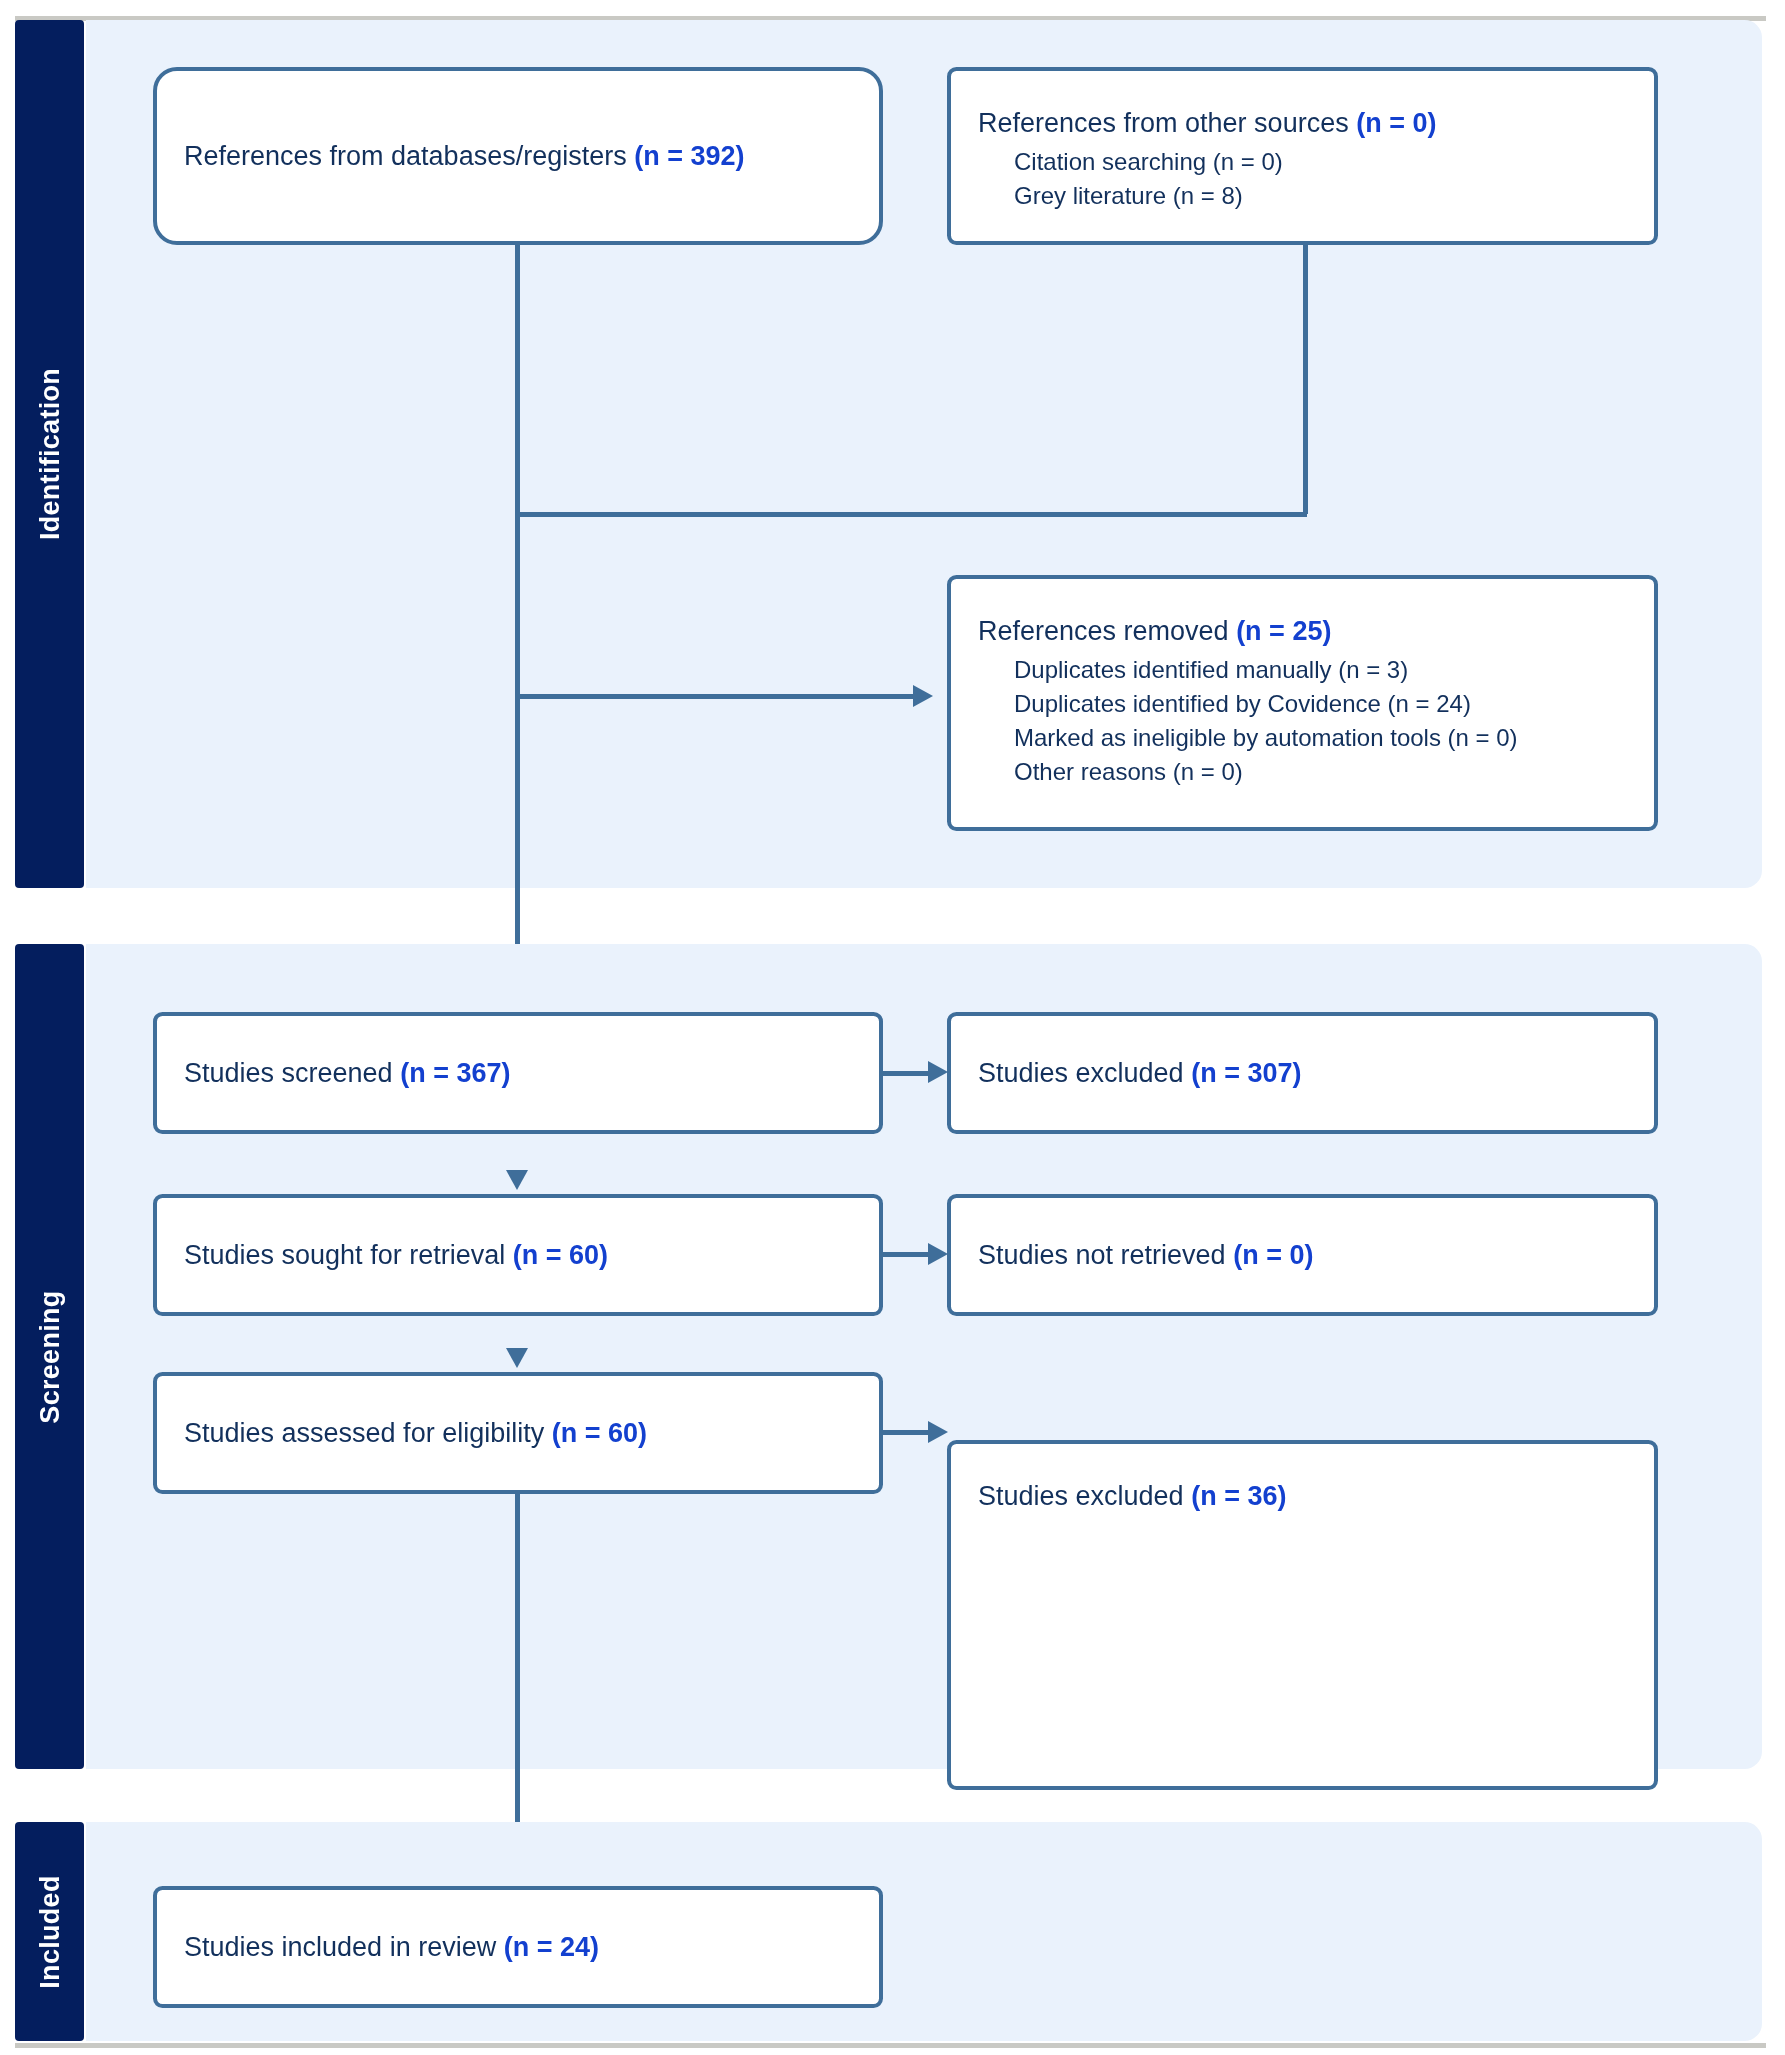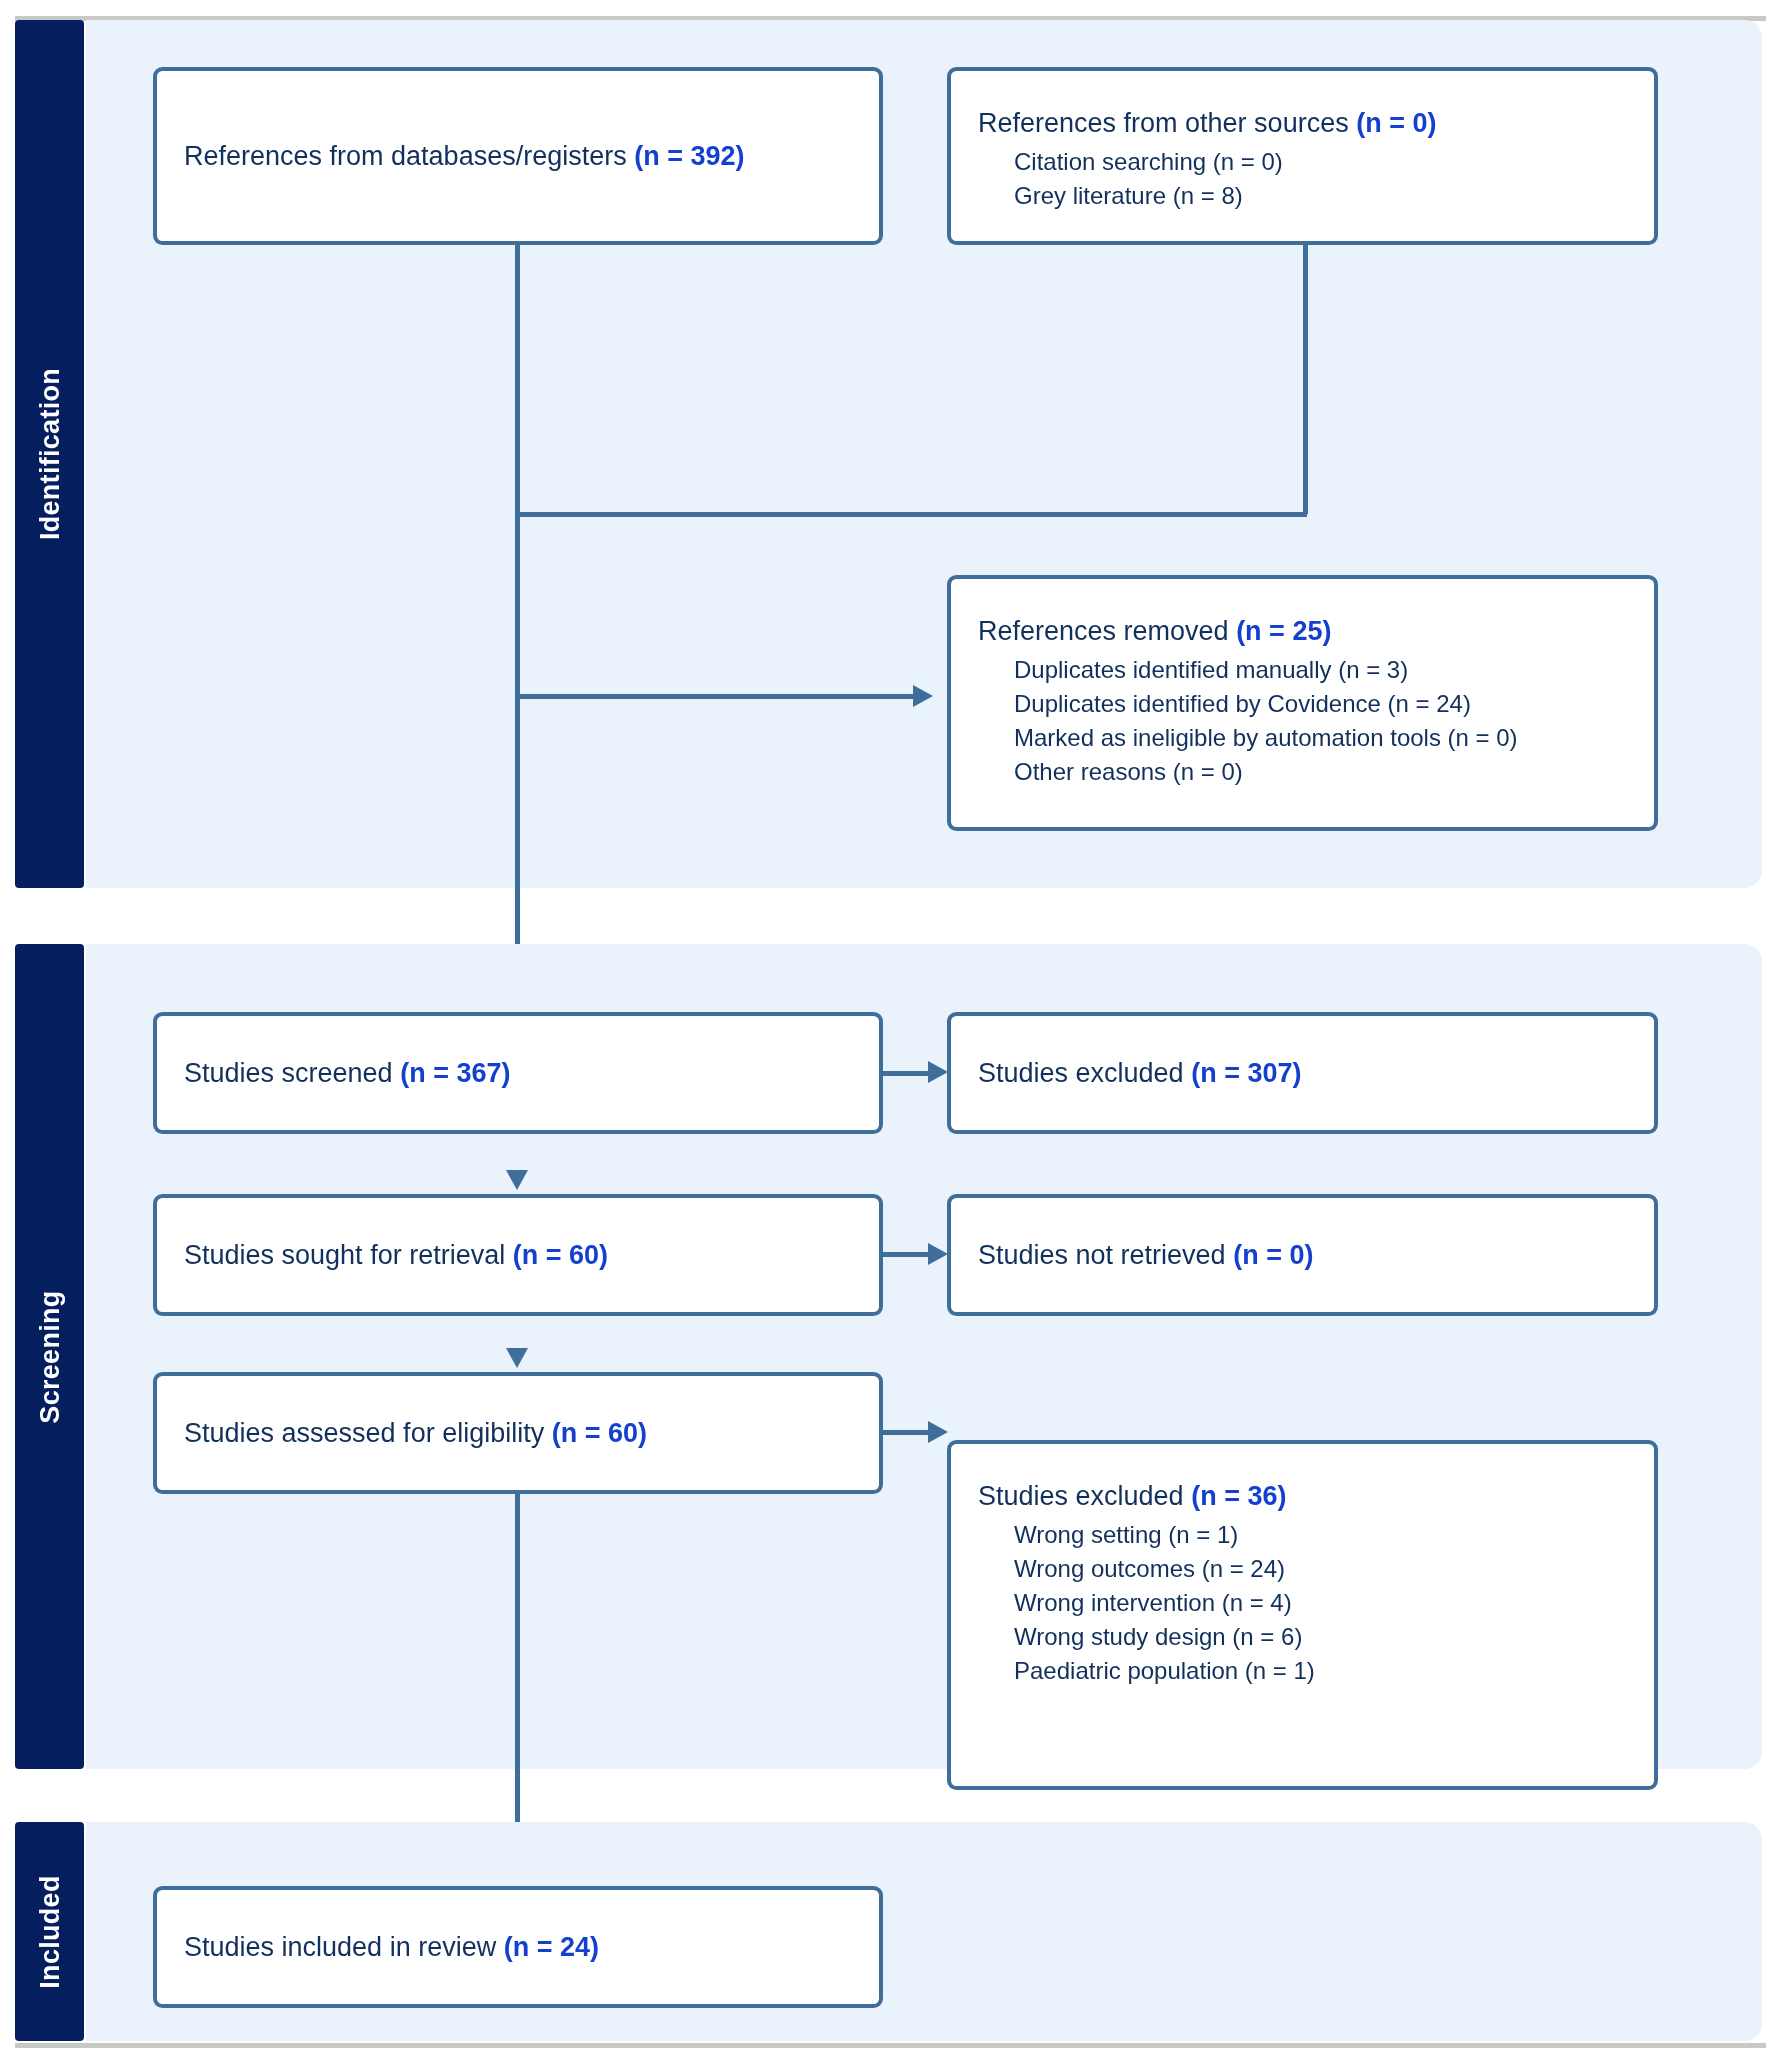--- a/index.html
+++ b/index.html
@@ -50,21 +50,21 @@
 <div id="page">
 
   <div class="rule top"></div>
   <div class="rule bottom"></div>
 
   <div class="band" style="left:86px;top:20px;width:1676px;height:868px;border-radius:0 17.5px 17.5px 0;"></div>
   <div class="sidebar" style="left:15px;top:20px;width:69px;height:868px;">
     <span>Identification</span>
   </div>
 
-  <div class="box" style="left:153px;top:67px;width:730px;height:178px;">
+  <div class="box" style="left:153px;top:67px;width:730px;height:178px;border-radius:24px;">
     <div class="ttl">
       <span>References from databases/registers </span><span class="n">(n = 392)</span>
     </div>
   </div>
 
   <div class="box" style="left:947px;top:67px;width:711px;height:178px;justify-content:flex-start;padding-top:35px;">
     <div class="ttl">
       <span>References from other sources </span><span class="n">(n = 0)</span>
     </div>
     <ul>
@@ -130,27 +130,20 @@
     </div>
   </div>
   <div class="arrow down" style="left:506px;top:1348px;"></div>
   <div class="ln hln" style="left:883px;top:1430px;width:47px;"></div>
   <div class="arrow right" style="left:928px;top:1421px;"></div>
 
   <div class="box" style="left:947px;top:1440px;width:711px;height:350px;justify-content:flex-start;padding-top:35px;">
     <div class="ttl">
       <span>Studies excluded </span><span class="n">(n = 36)</span>
     </div>
-    <ul>
-      <li>Wrong setting (n = 1)</li>
-      <li>Wrong outcomes (n = 24)</li>
-      <li>Wrong intervention (n = 4)</li>
-      <li>Wrong study design (n = 6)</li>
-      <li>Paediatric population (n = 1)</li>
-    </ul>
   </div>
 
   <div class="ln vln" style="left:515px;top:1494px;width:4.7px;height:403px;"></div>
   <div class="arrow down" style="left:506px;top:1876px;"></div>
 
   <div class="band" style="left:86px;top:1822px;width:1676px;height:219px;border-radius:0 17.5px 17.5px 0;"></div>
   <div class="sidebar" style="left:15px;top:1822px;width:69px;height:219px;">
     <span>Included</span>
   </div>
 

